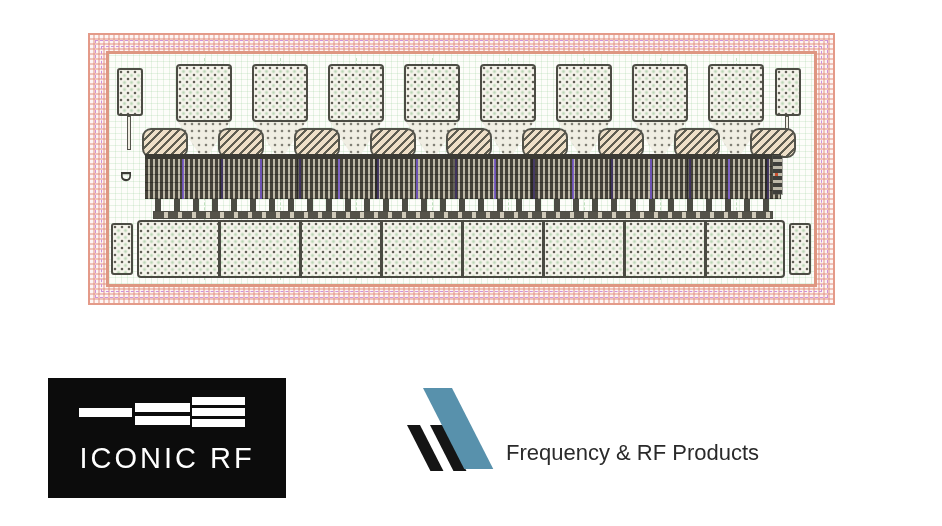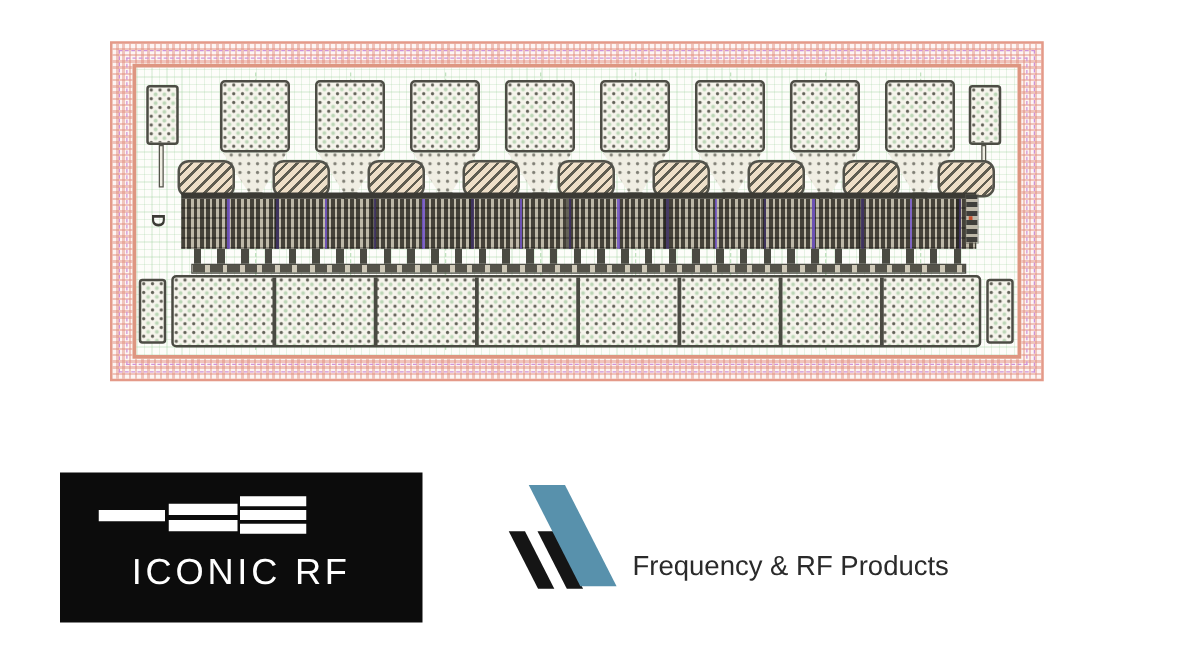--- a/index.html
+++ b/index.html
@@ -62,21 +62,21 @@
   .bspad{position:absolute;width:22px;height:52px;top:169px;border:2.5px solid #4c4c44;border-radius:3px;box-sizing:border-box;}
 
   .guide{position:absolute;top:4px;bottom:4px;width:0;border-left:1px dashed rgba(120,190,120,.45);}
   .dmark{position:absolute;left:12px;top:114px;font-size:15px;font-weight:bold;color:#3b3b35;transform:rotate(90deg);}
   .die-id{position:absolute;left:664px;top:102px;width:9px;height:38px;
     background-image:repeating-linear-gradient(0deg, #3f3f3b 0 4px, #bdb8a8 4px 7px);
     outline:1px solid rgba(90,90,80,.5);}
   .die-id::after{content:"";position:absolute;left:2px;top:17px;width:3px;height:3px;background:#c8502e;}
 
   
-  .iconic-box{position:absolute;left:48px;top:378px;width:290px;height:120px;background:#0c0c0c;}
+  .iconic-box{position:absolute;left:48px;top:378px;width:238px;height:120px;background:#0c0c0c;}
   .ibar{position:absolute;background:#ffffff;}
 
   
   .tl-icon{position:absolute;left:400px;top:380px;width:112px;height:96px;}
   .tl-stripe{position:absolute;transform:skewX(27deg);transform-origin:top left;}
   .tl-blue{left:23px;top:8px;width:29px;height:81px;}
   .tl-b1{left:7px;top:45px;width:13px;height:46px;background:#151515;}
   .tl-b2{left:30px;top:45px;width:13px;height:46px;background:#151515;}
   .tl-title{position:absolute;left:504px;top:388px;font-size:40px;font-weight:bold;letter-spacing:-1px;line-height:1.1;white-space:pre;}
   .tl-sub{position:absolute;left:506px;top:440px;font-size:22px;color:#2a2a2a;letter-spacing:0;}

